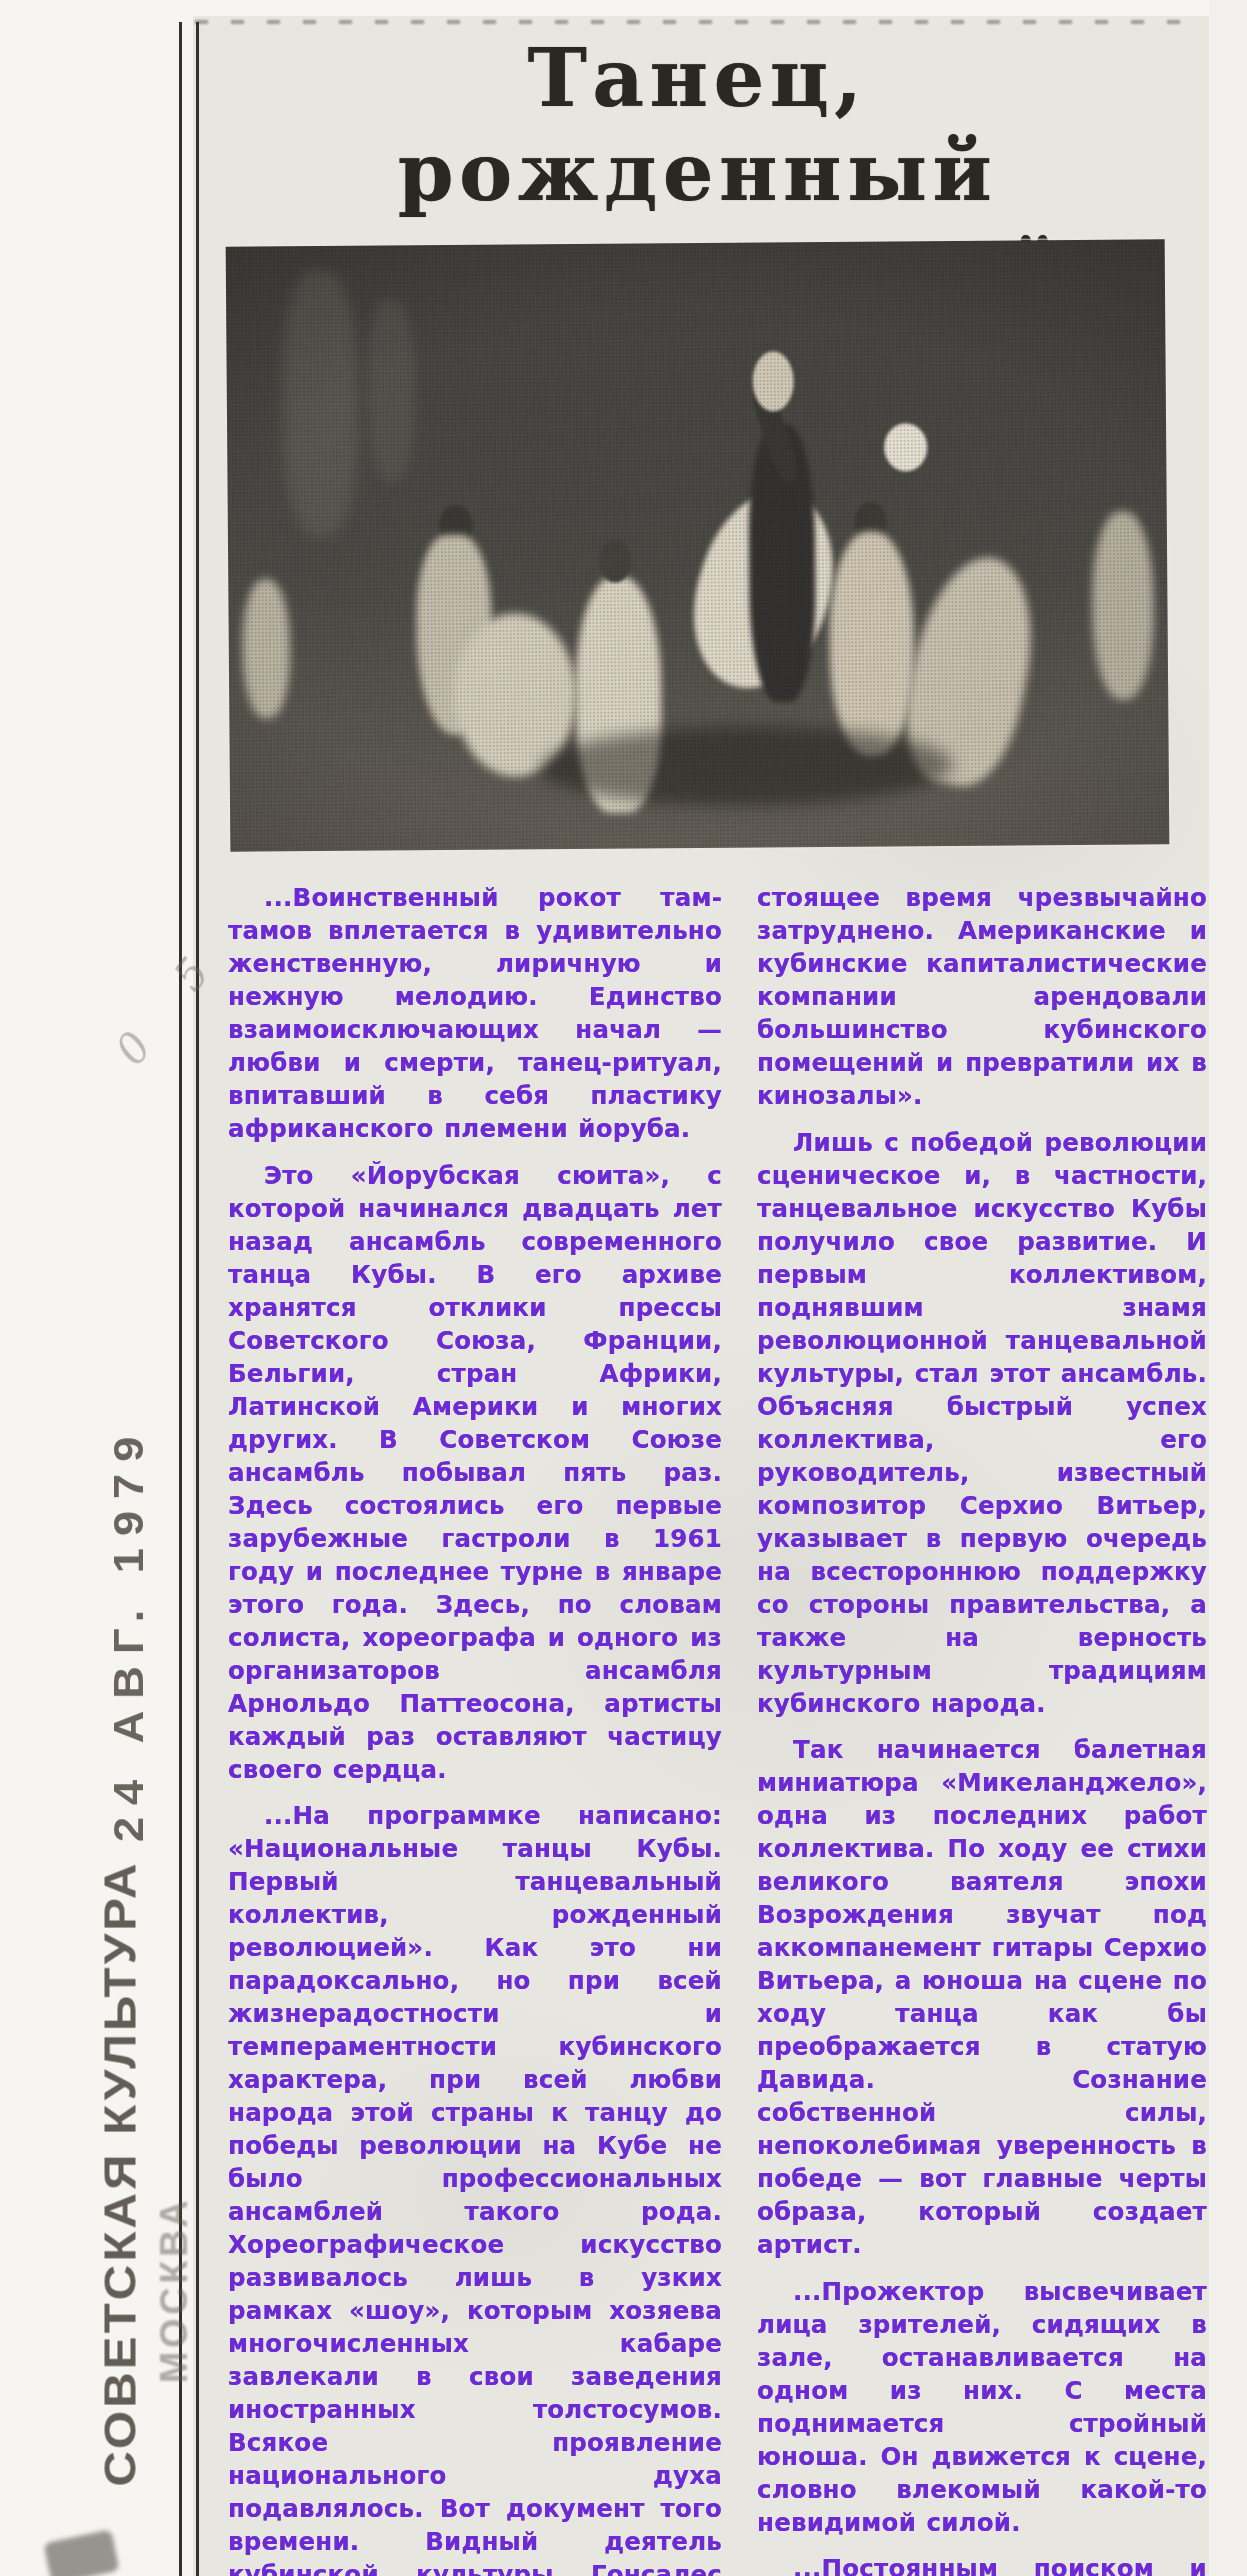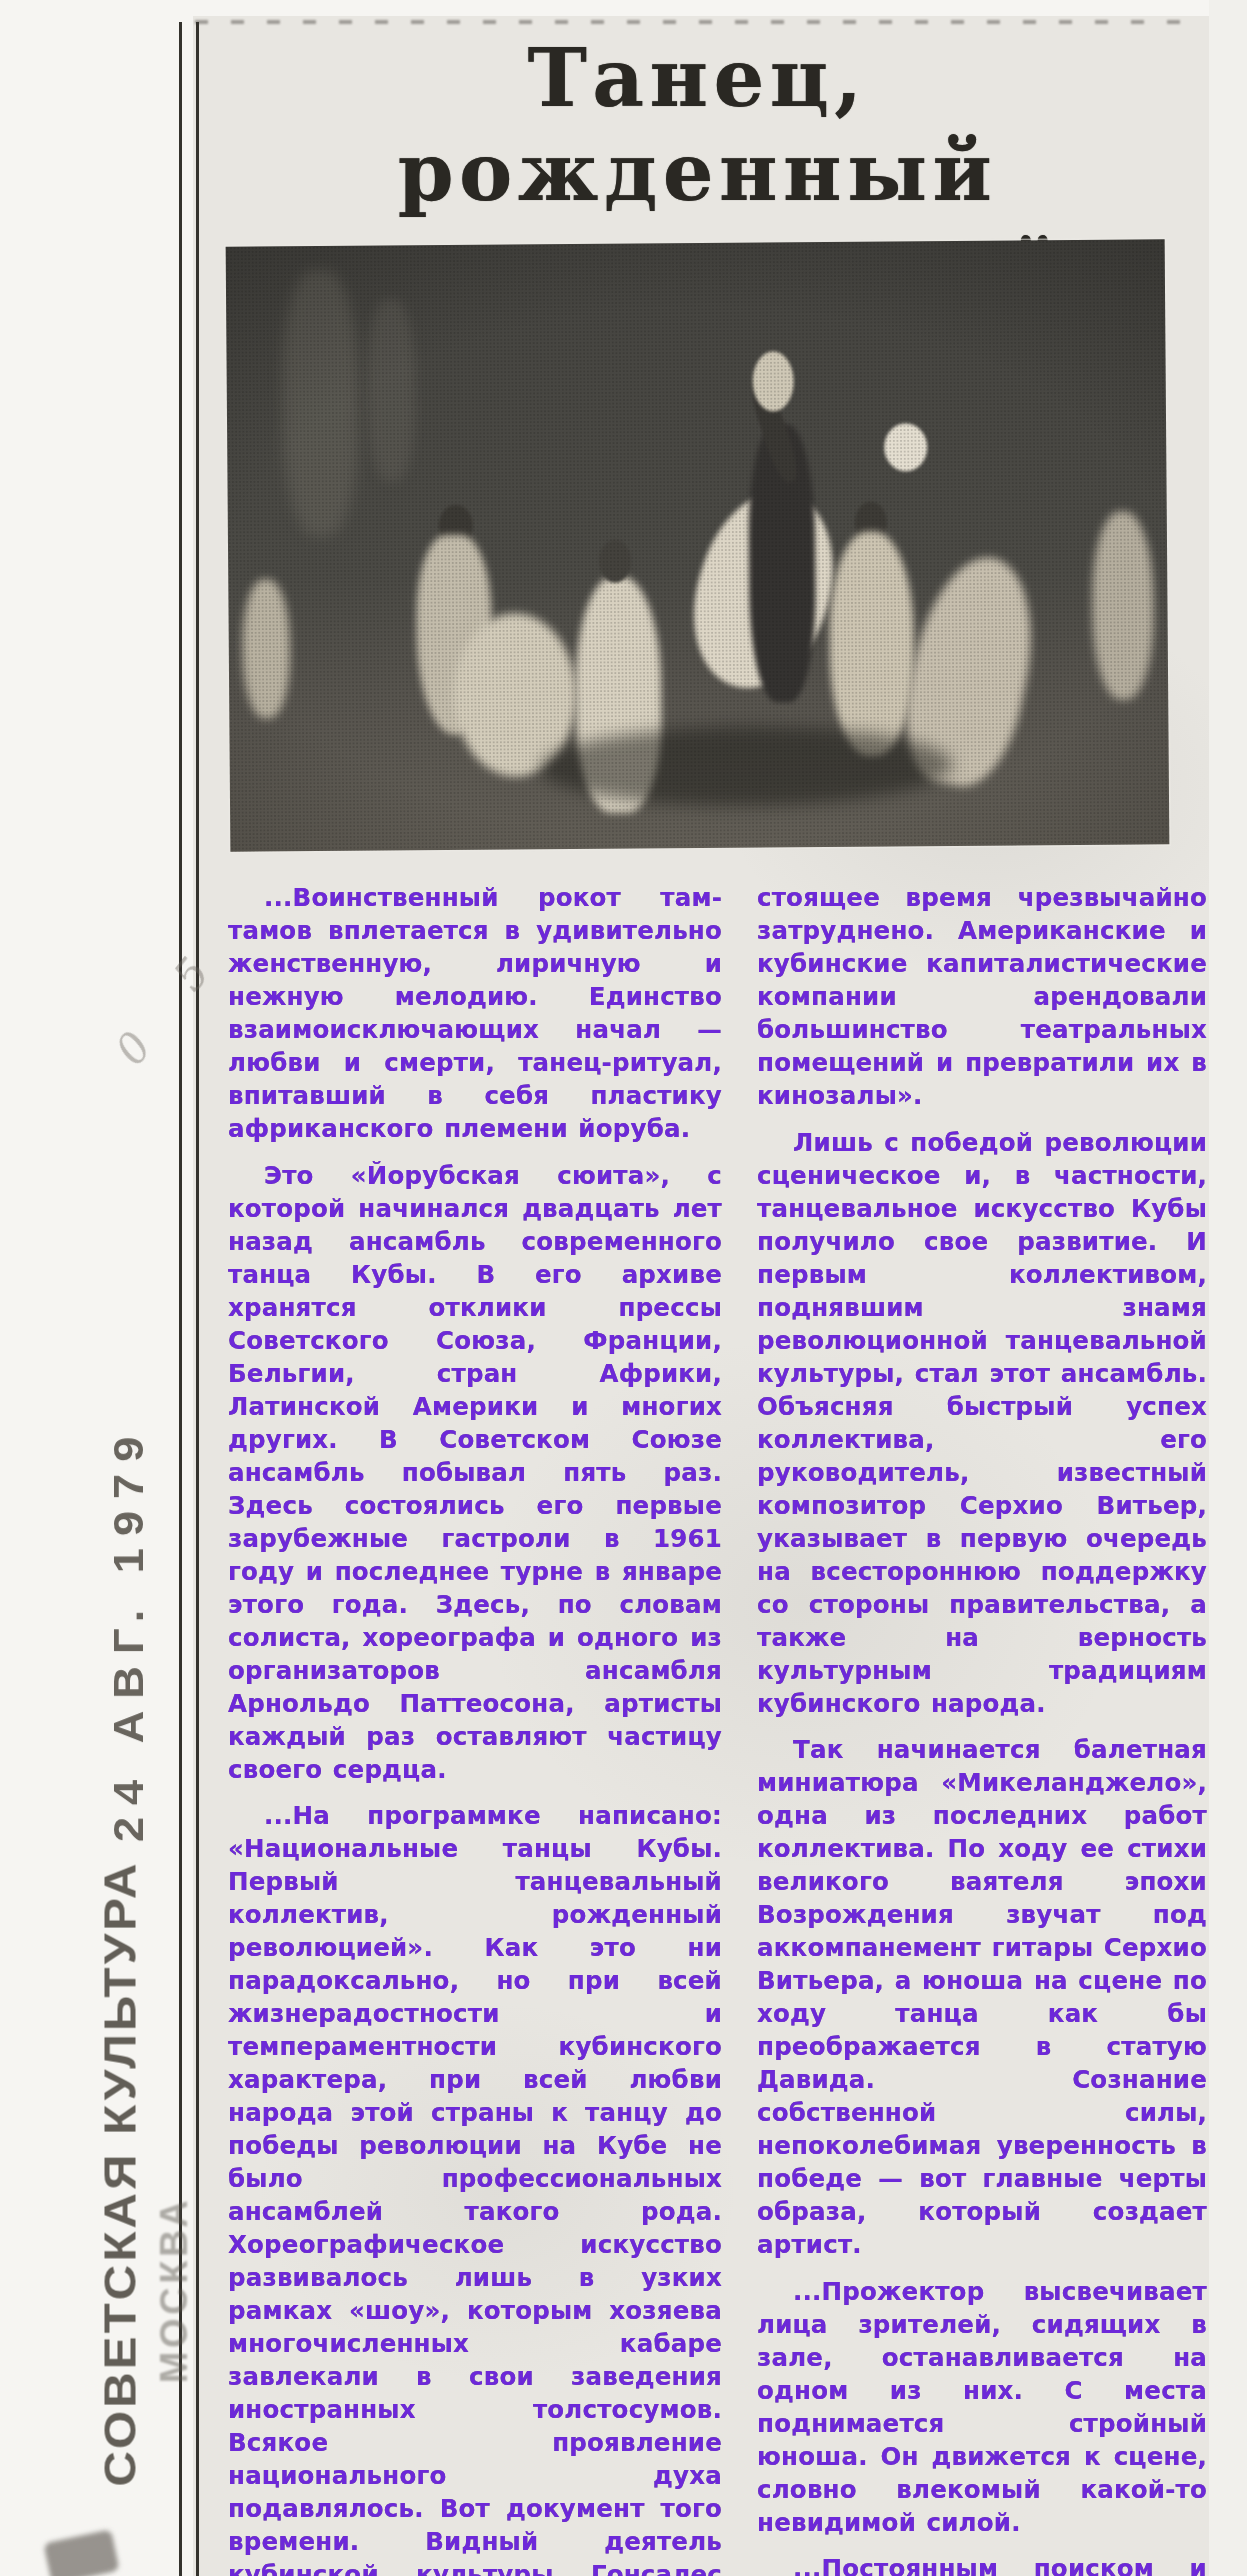--- a/index.html
+++ b/index.html
@@ -136,21 +136,21 @@
     <div class="ph-halftone"></div>
   </div>
 
   <div class="cols">
     <div class="col col-left">
       <p>...Воинственный рокот там-тамов вплетается в удивительно женственную, лиричную и нежную мелодию. Единство взаимоисключающих начал — любви и смерти, танец-ритуал, впитавший в себя пластику африканского племени йоруба.</p>
       <p>Это «Йорубская сюита», с которой начинался двадцать лет назад ансамбль современного танца Кубы. В его архиве хранятся отклики прессы Советского Союза, Франции, Бельгии, стран Африки, Латинской Америки и многих других. В Советском Союзе ансамбль побывал пять раз. Здесь состоялись его первые зарубежные гастроли в 1961 году и последнее турне в январе этого года. Здесь, по словам солиста, хореографа и одного из организаторов ансамбля Арнольдо Паттеосона, артисты каждый раз оставляют частицу своего сердца.</p>
       <p>...На программке написано: «Национальные танцы Кубы. Первый танцевальный коллектив, рожденный революцией». Как это ни парадоксально, но при всей жизнерадостности и темпераментности кубинского характера, при всей любви народа этой страны к танцу до победы революции на Кубе не было профессиональных ансамблей такого рода. Хореографическое искусство развивалось лишь в узких рамках «шоу», которым хозяева многочисленных кабаре завлекали в свои заведения иностранных толстосумов. Всякое проявление национального духа подавлялось. Вот документ того времени. Видный деятель кубинской культуры Гонсалес Мантичи писал в 1952 году: «Ознакомление народа с произведениями национального музыкального искусства в на-</p>
     </div>
     <div class="col col-right">
-      <p class="cont">стоящее время чрезвычайно затруднено. Американские и кубинские капиталистические компании арендовали большинство театральных помещений и превратили их в кинозалы».</p>
+      <p class="cont">стоящее время чрезвычайно затруднено. Американские и кубинские капиталистические компании арендовали большинство кубинского помещений и превратили их в кинозалы».</p>
       <p>Лишь с победой революции сценическое и, в частности, танцевальное искусство Кубы получило свое развитие. И первым коллективом, поднявшим знамя революционной танцевальной культуры, стал этот ансамбль. Объясняя быстрый успех коллектива, его руководитель, известный композитор Серхио Витьер, указывает в первую очередь на всестороннюю поддержку со стороны правительства, а также на верность культурным традициям кубинского народа.</p>
       <p>Так начинается балетная миниатюра «Микеланджело», одна из последних работ коллектива. По ходу ее стихи великого ваятеля эпохи Возрождения звучат под аккомпанемент гитары Серхио Витьера, а юноша на сцене по ходу танца как бы преображается в статую Давида. Сознание собственной силы, непоколебимая уверенность в победе — вот главные черты образа, который создает артист.</p>
       <p>...Прожектор высвечивает лица зрителей, сидящих в зале, останавливается на одном из них. С места поднимается стройный юноша. Он движется к сцене, словно влекомый какой-то невидимой силой.</p>
       <p>...Постоянным поиском и новыми творческими победами отмечает ансамбль современного танца свое двадцатилетие.</p>
 
     </div>
   </div>
 
 </div>
 

